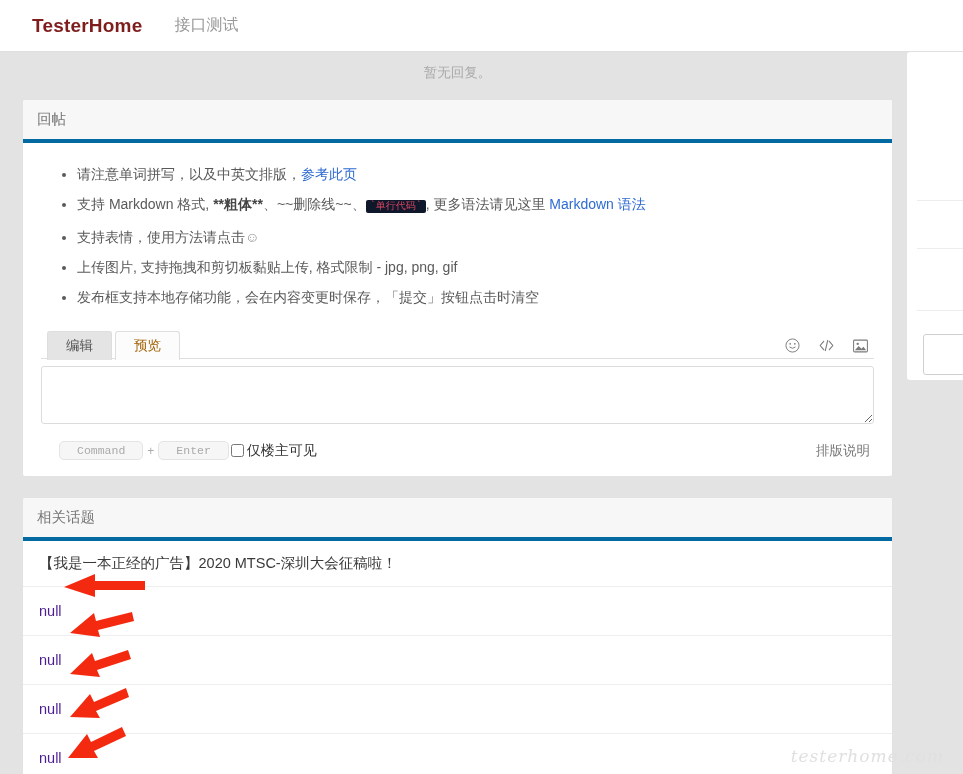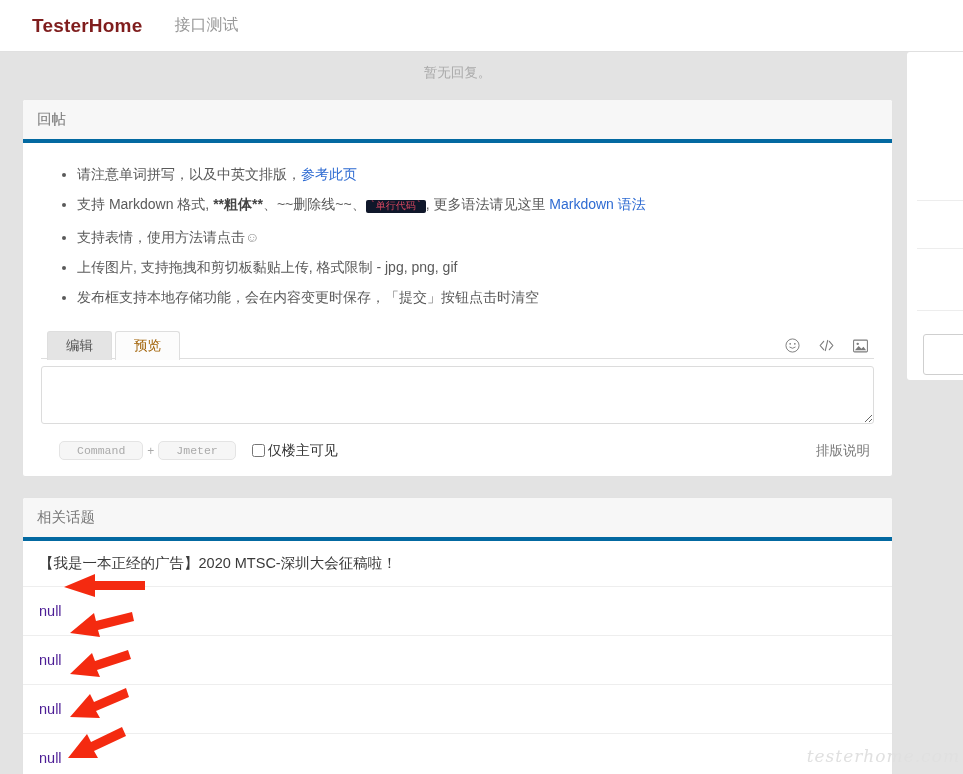--- a/index.html
+++ b/index.html
@@ -200,21 +200,20 @@
     border-radius: 5px;
     color: #aaa;
     font-family: "Liberation Mono", "DejaVu Sans Mono", monospace;
     font-size: 11.5px;
     padding: 2px 17px;
     margin: 0 2px;
   }
   .kbd-plus { color: #aaa; font-size: 12px; margin: 0 2px; }
   .kbd-group { margin-left: 14px; display: flex; align-items: center; }
   .only-owner {
-    margin-left: 14px;
     display: flex;
     align-items: center;
     font-size: 14px;
     color: #333;
     white-space: nowrap;
   }
   .only-owner input { margin: 0 3px 0 0; }
   .typo-link {
     position: absolute;
     right: 6px;
@@ -270,21 +269,21 @@
     width: 46px;
     height: 41px;
     border: 1px solid #cfcfcf;
     border-radius: 3px;
     background: #fff;
     box-sizing: border-box;
   }
 
   .watermark {
     position: absolute;
-    right: 3px;
+    right: 19px;
     bottom: 8px;
     color: #e0e0e0;
     font-family: "DejaVu Serif", serif;
     font-style: italic;
     font-size: 17px;
     letter-spacing: 1px;
     user-select: none;
   }
 </style>
 </head>
@@ -361,21 +360,21 @@
             </div>
           </div>
 
           <textarea class="composer" placeholder="" style=""></textarea>
         </div>
 
         <div class="submit-row">
           <span class="kbd-group">
             <kbd>Command</kbd>
             <span class="kbd-plus">+</span>
-            <kbd>Jmeter</kbd>
+            <kbd>Enter</kbd>
           </span>
           <label class="only-owner">
             <input type="checkbox" style="">
             <span>仅楼主可见</span>
           </label>
           <a class="typo-link" href="#">排版说明</a>
         </div>
 
       </div>
     </div>

